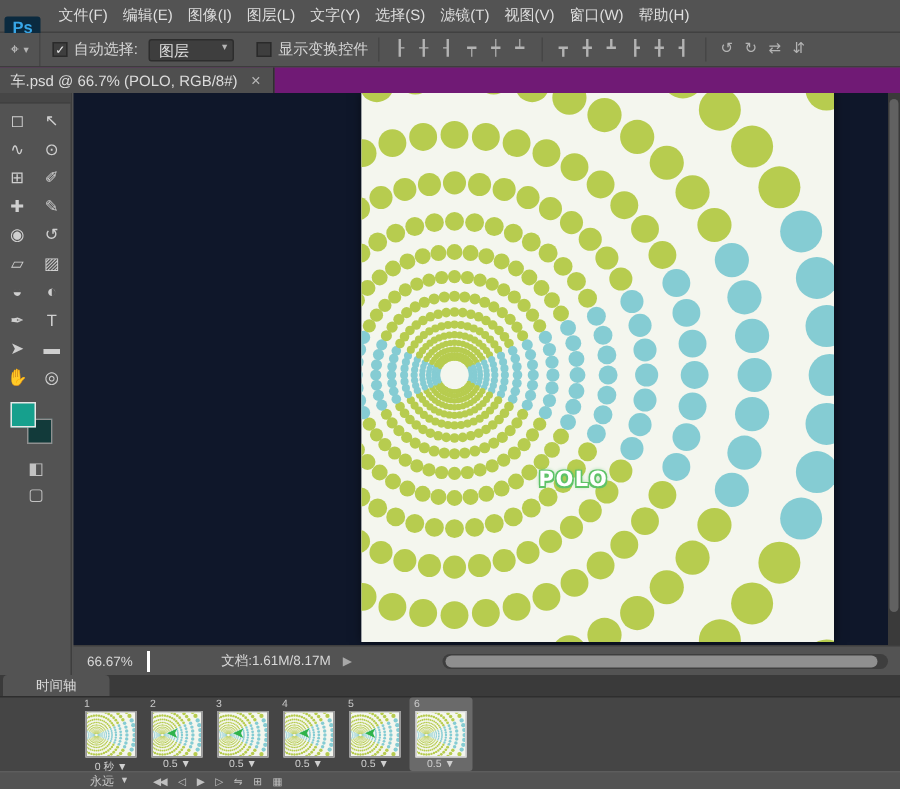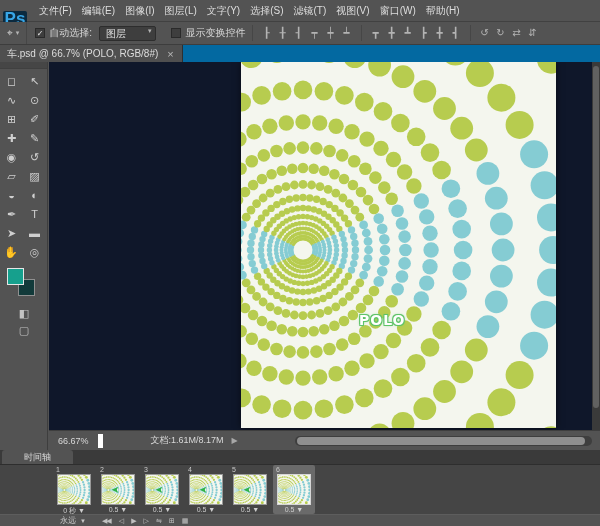--- a/index.html
+++ b/index.html
@@ -4,42 +4,42 @@
 <style>
   * { box-sizing: border-box; margin: 0; padding: 0; }
   html,body { width:600px; height:526px; overflow:hidden; }
   body { font-family:"Liberation Sans","DejaVu Sans",sans-serif; background:#535353; }
   .app { position:relative; width:600px; height:526px; background:#535353; overflow:hidden; }
 
   
   .menubar { position:absolute; left:0; top:0; width:600px; height:22px; background:#535353;
              border-bottom:1px solid #414141; display:flex; align-items:center; }
   .ps-logo { width:24px; height:16px; margin:16px 7px 0 3px; background:#0b2a3f; color:#38a7e8;
-             font-weight:bold; font-size:17px; display:flex; align-items:center; justify-content:center;
+             font-weight:bold; font-size:11px; display:flex; align-items:center; justify-content:center;
              border-radius:2px; }
   .menu-items { display:flex; height:22px; }
   .menu-item { color:#dedede; font-size:10px; padding:0 5px; line-height:22px; white-space:nowrap; cursor:default; }
 
   
   .optionsbar { position:absolute; left:0; top:22px; width:600px; height:23px; background:#535353;
                 border-bottom:1px solid #3d3d3d; display:flex; align-items:center; font-size:10px; color:#d6d6d6; }
   .tool-preset { display:flex; align-items:center; gap:3px; padding:0 7px; height:100%;
                  border-right:1px solid #464646; color:#cfcfcf; }
   .tp-arr { font-size:7px; color:#b5b5b5; }
   .opt-check { display:flex; align-items:center; margin-left:8px; white-space:nowrap; }
   .cb { width:10px; height:10px; border:1px solid #2a2a2a; background:#3e3e3e; margin-right:4px;
         color:#eaeaea; font-size:8px; line-height:9px; text-align:center; }
   .dropdown { background:#3e3e3e; border:1px solid #2d2d2d; border-radius:2px; height:15px;
               display:flex; align-items:flex-start; gap:22px; padding:0 4px 0 6px; margin:0 7px; color:#e0e0e0; }
   .dd-arr { font-size:7px; color:#b5b5b5; }
   .icon-group { display:flex; align-items:center; border-left:1px solid #464646; margin-left:7px; padding-left:5px; height:16px; }
   .opt-icon { width:16px; text-align:center; color:#b3b3b3; font-size:10px; line-height:16px; }
 
   
-  .tabbar { position:absolute; left:0; top:45px; width:600px; height:17px; background:#0369a1; }
+  .tabbar { position:absolute; left:0; top:45px; width:600px; height:17px; background:#701a75; }
   .doc-tab { position:absolute; left:0; top:0; height:17px; background:#4f4f4f; color:#dcdcdc;
              font-size:10px; display:flex; align-items:center; padding:0 8px 0 7px; border-right:1px solid #2f2f2f; }
   .tab-close { margin-left:9px; color:#b8b8b8; font-size:11px; line-height:10px; }
 
   
   .toolbar { position:absolute; left:0; top:62px; width:48px; height:388px; background:#535353;
              border-right:1px solid #3e3e3e; }
   .tools-grip { height:7px; background:#464646; border-bottom:1px solid #404040; }
   .tools-grid { display:flex; flex-wrap:wrap; width:48px; padding-top:3px; }
   .tool { width:23px; height:19px; color:#cfcfcf; font-size:11px; text-align:center; line-height:19px; }
@@ -55,21 +55,21 @@
                box-shadow:0 0 7px rgba(0,0,0,.55); }
   .doc-image svg { display:block; width:315px; height:366px; }
   .polo { position:absolute; left:118px; top:250px; font-family:"DejaVu Sans",sans-serif; font-weight:bold;
           font-size:14px; letter-spacing:1px; }
   .vscroll { position:absolute; right:0; top:0; width:8px; height:368px; background:#3a3a3a; }
   .vthumb { position:absolute; left:1px; top:4px; width:6px; height:342px; background:#616161; border-radius:3px; }
 
   
   .statusbar { position:absolute; left:49px; top:430px; width:551px; height:20px; background:#535353;
                border-top:1px solid #3e3e3e; display:flex; align-items:center; font-size:9px; color:#d8d8d8; }
-  .zoom { padding:0 9px; border-right:5px solid #ffffff; height:14px; line-height:14px; }
+  .zoom { padding:0 9px; border-right:2px solid #ffffff; height:14px; line-height:14px; }
   .doc-info { padding:0 8px;margin-left:40px; }
   .status-arrow { color:#a8a8a8; font-size:8px; }
   .hscroll { position:absolute; left:246px; right:8px; top:5px; height:10px; background:#3e3e3e; border-radius:5px; }
   .hthumb { position:absolute; left:2px; top:1px; height:8px; width:97%; background:#8f8f8f; border-radius:4px; }
 
   
   .timeline { position:absolute; left:0; top:450px; width:600px; height:76px; background:#535353; }
   .tl-tabs { height:14px; background:#3a3a3a; display:flex; align-items:flex-end; }
   .tl-tab { background:#535353; color:#d8d8d8; font-size:9px; line-height:14px; padding:0 22px;
             margin-left:2px; border-radius:3px 3px 0 0; }

